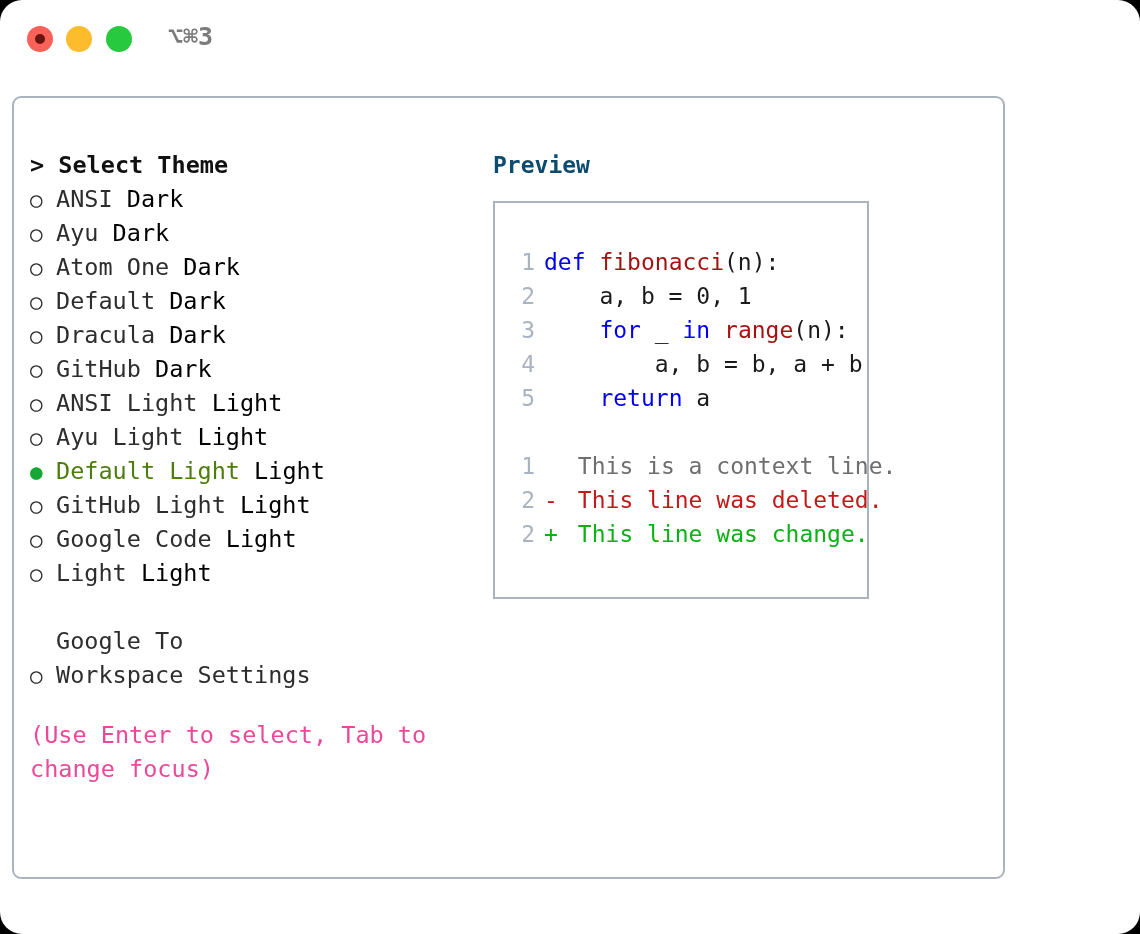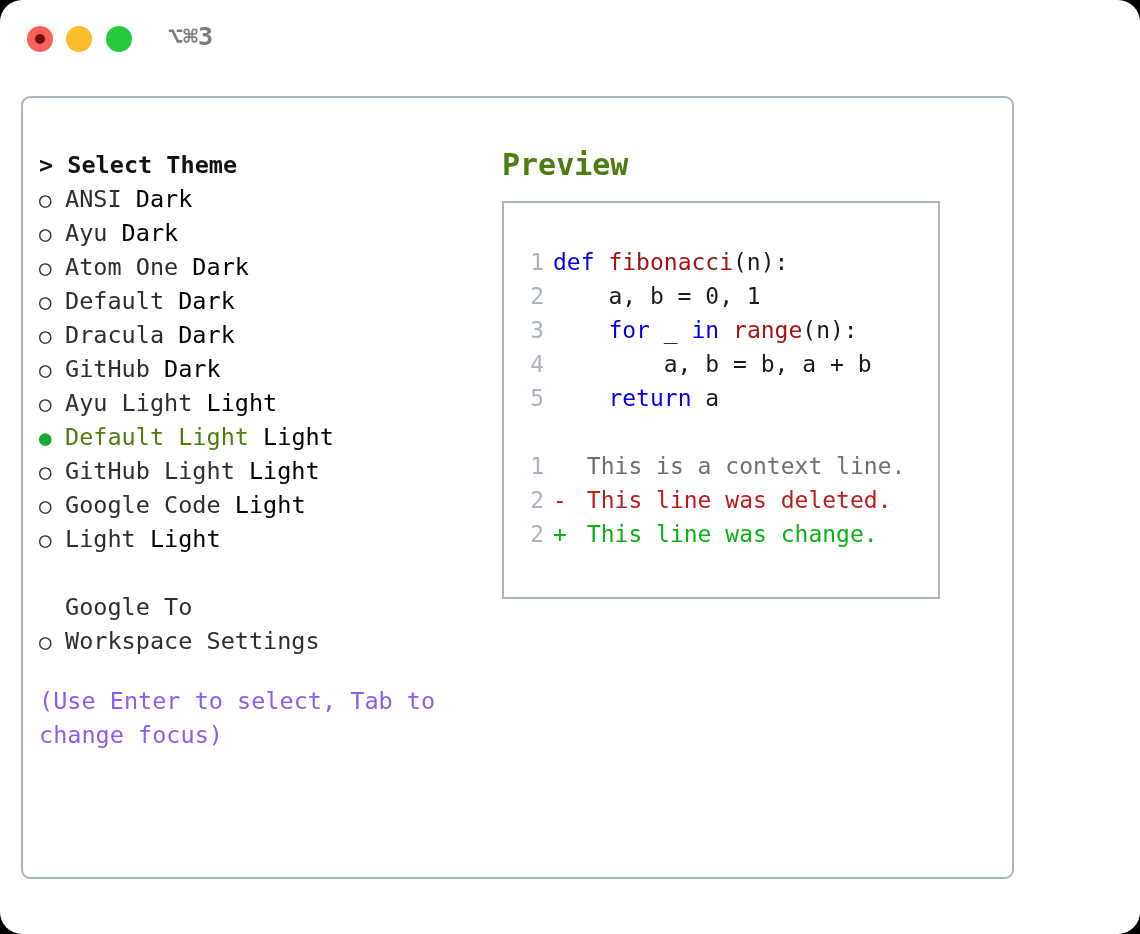--- a/index.html
+++ b/index.html
@@ -58,21 +58,21 @@
     font-size: 25px;
     font-weight: bold;
     color: #7b7b7b;
     letter-spacing: 0px;
     font-family: "DejaVu Sans Mono", monospace;
   }
 
   
   .window {
     position: absolute;
-    left: 21px;
+    left: 12px;
     top: 96px;
     width: 993px;
     height: 783px;
     border: 2px solid #aab4c0;
     border-radius: 9px;
     box-sizing: border-box;
     background: #ffffff;
   }
 
   
@@ -105,40 +105,40 @@
   .row.selected .marker { color: #16a832; }
   .suffix {
     color: #000000;
   }
   .spacer-row { height: 34px; }
 
   .hint {
     margin-top: 26px;
     font-size: 23.5px;
     line-height: 34px;
-    color: #8b5cf6;
+    color: #ec4899;
     width: 400px;
   }
 
   
   .right-col {
     position: absolute;
     left: 479px;
     top: 50px;
     width: 490px;
   }
   .preview-title {
-    font-size: 30px;
+    font-size: 23px;
     font-weight: bold;
-    color: #4d7c0f;
+    color: #0c4a6e;
     line-height: 34px;
   }
   .preview-box {
     margin-top: 19px;
-    width: 438px;
+    width: 376px;
     height: 398px;
     border: 2px solid #aab4c0;
     box-sizing: border-box;
     background: #ffffff;
     padding: 42px 0 0 14px;
   }
   .code-line {
     font-size: 23px;
     line-height: 34px;
     white-space: pre;
@@ -181,20 +181,21 @@
         <span>&gt; Select Theme</span>
       </div>
 
       <div id="theme-list">
           <div class="row"><span class="marker">○</span><span class="label">ANSI</span><span class="suffix"> Dark</span></div>
           <div class="row"><span class="marker">○</span><span class="label">Ayu</span><span class="suffix"> Dark</span></div>
           <div class="row"><span class="marker">○</span><span class="label">Atom One</span><span class="suffix"> Dark</span></div>
           <div class="row"><span class="marker">○</span><span class="label">Default</span><span class="suffix"> Dark</span></div>
           <div class="row"><span class="marker">○</span><span class="label">Dracula</span><span class="suffix"> Dark</span></div>
           <div class="row"><span class="marker">○</span><span class="label">GitHub</span><span class="suffix"> Dark</span></div>
+          <div class="row"><span class="marker">○</span><span class="label">ANSI Light</span><span class="suffix"> Light</span></div>
           <div class="row"><span class="marker">○</span><span class="label">Ayu Light</span><span class="suffix"> Light</span></div>
           <div class="row selected"><span class="marker">●</span><span class="label">Default Light</span><span class="suffix"> Light</span></div>
           <div class="row"><span class="marker">○</span><span class="label">GitHub Light</span><span class="suffix"> Light</span></div>
           <div class="row"><span class="marker">○</span><span class="label">Google Code</span><span class="suffix"> Light</span></div>
           <div class="row"><span class="marker">○</span><span class="label">Light</span><span class="suffix"> Light</span></div>
         </div>
 
       <div class="spacer-row"></div>
 
       <div class="row plain-header">

